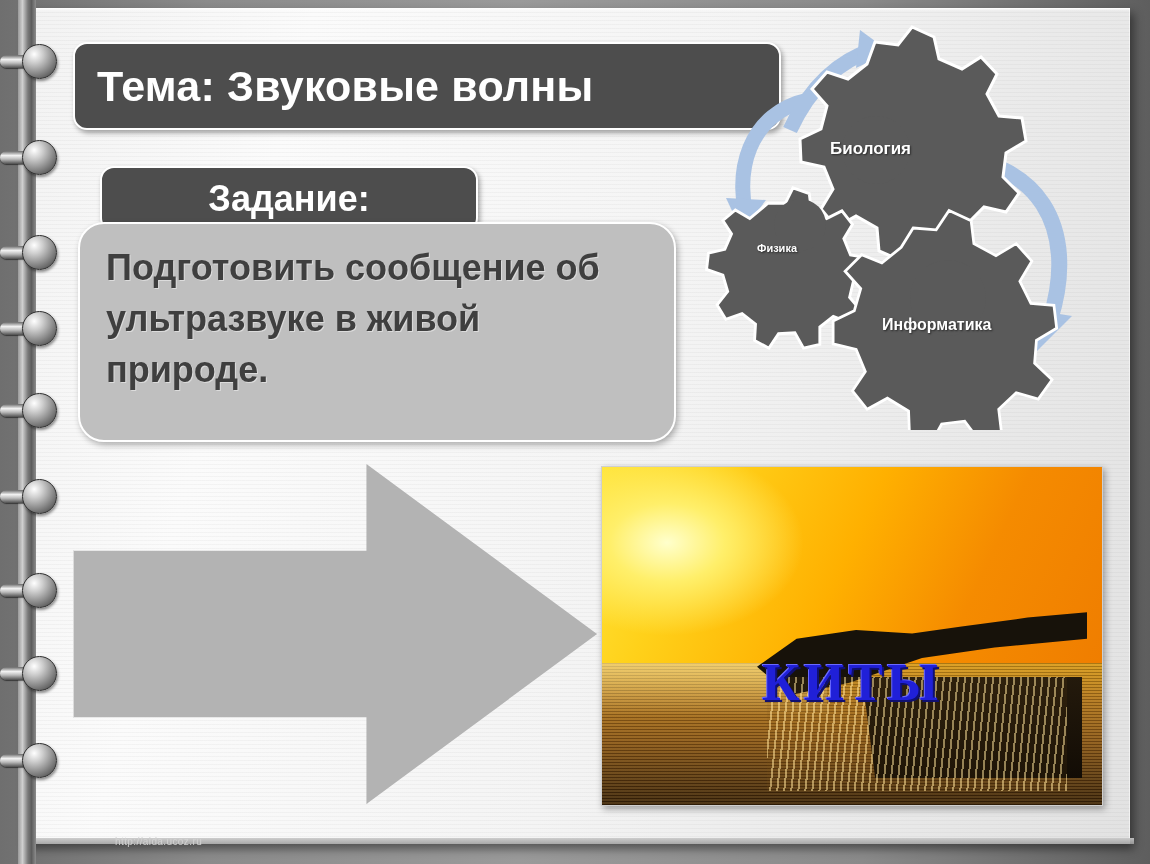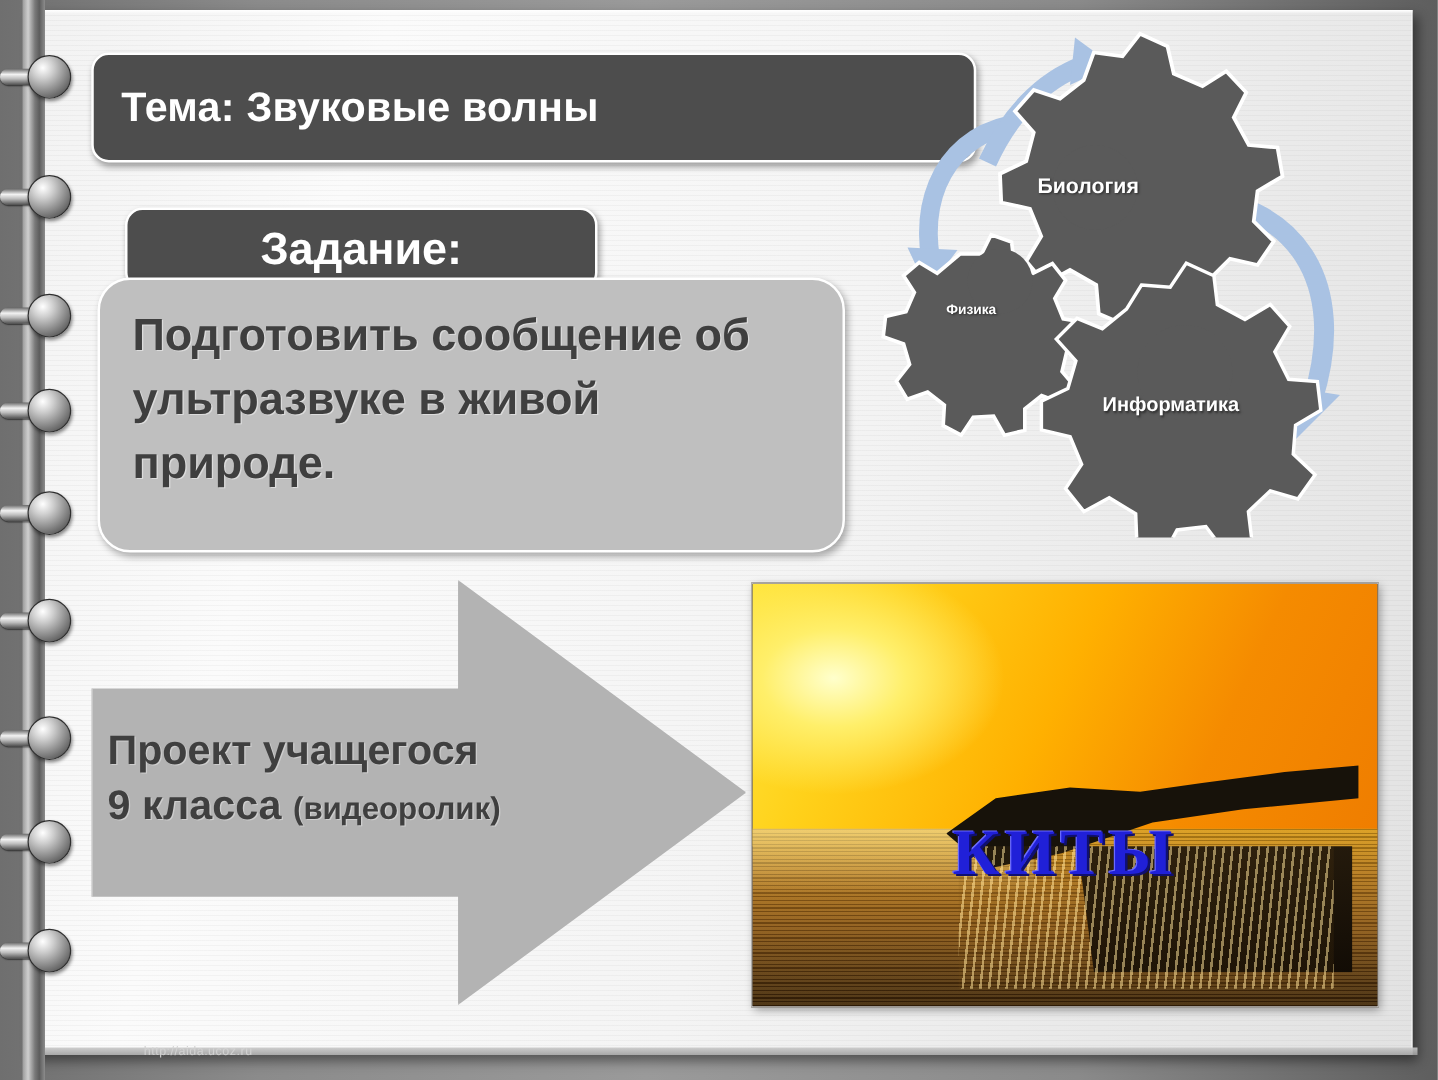--- a/index.html
+++ b/index.html
@@ -30,21 +30,21 @@
     box-shadow:0 1px 1px rgba(0,0,0,.5);}
   .ring .head{position:absolute;left:22px;top:0;width:33px;height:33px;border-radius:50%;
     background:radial-gradient(circle at 34% 28%,#ffffff 0%,#cfcfcf 26%,#8d8d8d 58%,#4a4a4a 90%);
     border:1.6px solid #2f2f2f;box-shadow:1px 2px 3px rgba(0,0,0,.45);}
 
   
   .dark-box{position:absolute;background:#4d4d4d;border-radius:14px;
     border:2px solid #ffffff;color:#ffffff;display:flex;align-items:center;
     box-shadow:2px 3px 5px rgba(0,0,0,.35);}
   #topic-box{left:73px;top:42px;width:660px;height:84px;padding:0 22px;}
-  #topic-text{font-size:33px;font-weight:bold;letter-spacing:.2px;white-space:nowrap;}
+  #topic-text{font-size:43px;font-weight:bold;letter-spacing:.2px;white-space:nowrap;}
   #task-label-box{left:100px;top:166px;width:330px;height:62px;padding:0 22px;justify-content:center;}
   #task-label-text{font-size:36px;font-weight:bold;}
 
   
   #task-bubble{position:absolute;left:78px;top:222px;width:598px;height:220px;
     background:#bfbfbf;border:2px solid #ffffff;border-radius:26px;
     box-shadow:2px 3px 6px rgba(0,0,0,.30);padding:18px 26px 15px 26px;box-sizing:border-box;}
   #task-bubble-text{font-size:36px;font-weight:bold;color:#3f3f3f;line-height:1.42;
     text-shadow:1px 1px 0 rgba(255,255,255,.45);}
 
@@ -152,24 +152,20 @@
 
   <div id="task-label-box" class="dark-box">
     <span id="task-label-text">Задание:</span>
   </div>
 
   <div id="task-bubble">
     <div id="task-bubble-text">Подготовить сообщение об ультразвуке в живой природе.</div>
   </div>
 
   <div id="project-arrow"></div>
-  <div id="project-text">
-    <div class="pline">Проект учащегося</div>
-    <div class="pline"><span>9 класса </span><span class="small">(видеоролик)</span></div>
-  </div>
 
   <div id="video-thumb">
     <div class="sky"></div>
     <div class="sea"></div>
     <div class="seaglint"></div>
     <div class="fluke"></div>
     <div class="body"></div>
     <div class="spray"></div>
     <div class="vt2">КИТЫ</div>
   </div>

